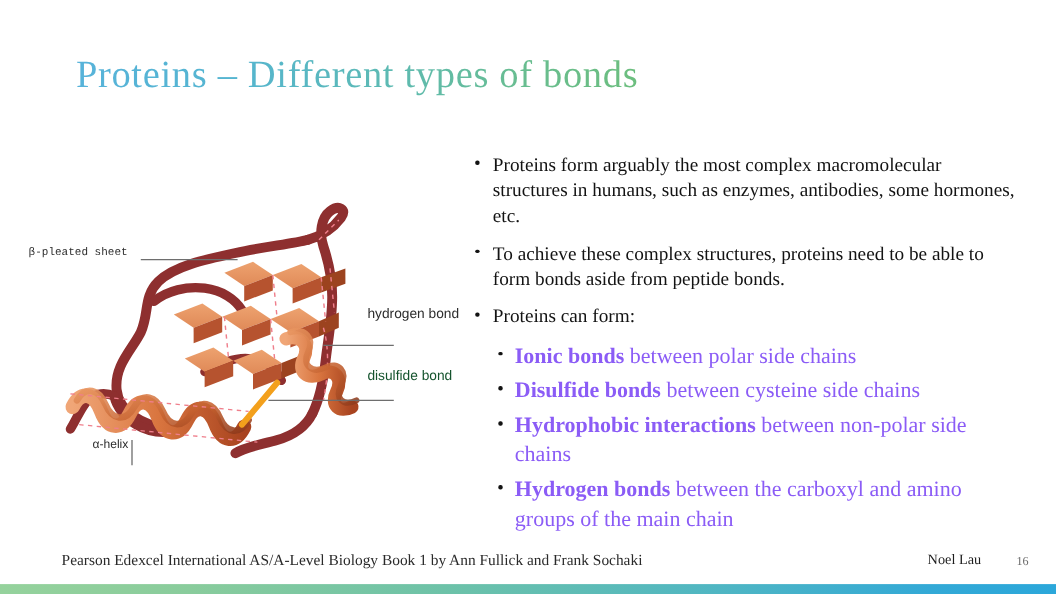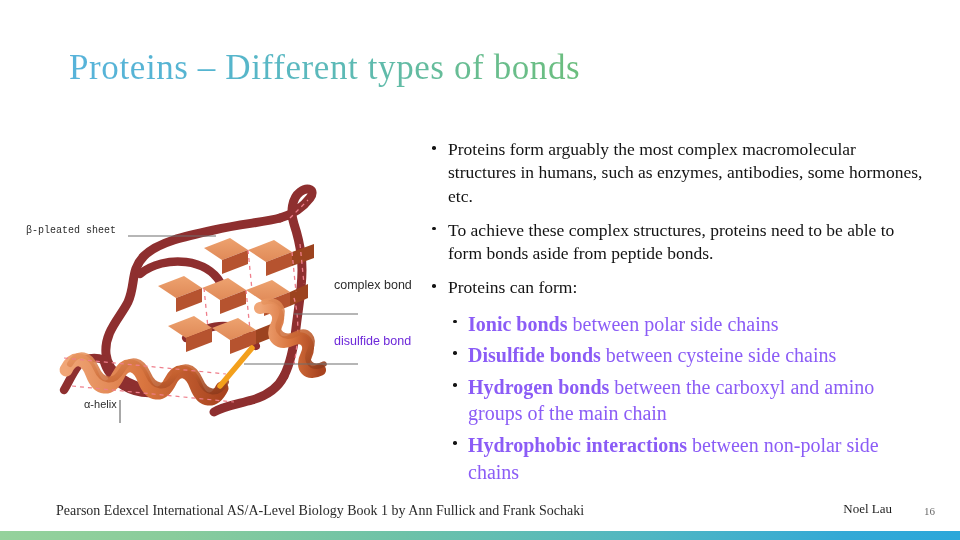--- a/index.html
+++ b/index.html
@@ -225,23 +225,23 @@
       <g stroke="#6e6e6e" stroke-width="1.2" fill="none">
         <line x1="120" y1="58" x2="208" y2="58"></line>
         <line x1="286" y1="136" x2="350" y2="136"></line>
         <line x1="236" y1="186" x2="350" y2="186"></line>
         <line x1="112" y1="222" x2="112" y2="250"></line>
       </g>
     </svg>
 
     <div style="position:absolute;left:18px;top:47px;font-family:Liberation Mono, monospace;font-size:10px;color:#2d2d2d;">β-pleated sheet</div>
 
-    <div style="position:absolute;left:326px;top:100px;font-family:'Liberation Sans',sans-serif;font-size:12.5px;color:#2d2d2d;">complex bond</div>
-
-    <div style="position:absolute;left:326px;top:156px;font-family:'Liberation Sans',sans-serif;font-size:12.5px;color:#6d28d9;">disulfide bond</div>
+    <div style="position:absolute;left:326px;top:100px;font-family:'Liberation Sans',sans-serif;font-size:12.5px;color:#2d2d2d;">hydrogen bond</div>
+
+    <div style="position:absolute;left:326px;top:156px;font-family:'Liberation Sans',sans-serif;font-size:12.5px;color:#14532d;">disulfide bond</div>
 
     <div style="position:absolute;left:76px;top:220px;font-family:'Liberation Sans',sans-serif;font-size:11px;color:#2d2d2d;">α-helix</div>
   </div>
 
   <div class="body-col">
 
     <div class="bullet-l1">
       <span class="dot"></span>
       <span>Proteins form arguably the most complex macromolecular structures in humans, such as enzymes, antibodies, some hormones, etc.</span>
     </div>
@@ -263,28 +263,28 @@
         <span class="bold-term">Ionic bonds</span><span> between polar side chains</span>
       </div>
 
       <div class="bullet-l2">
         <span class="dot"></span>
         <span class="bold-term">Disulfide bonds</span><span> between cysteine side chains</span>
       </div>
 
       <div class="bullet-l2">
         <span class="dot"></span>
+        <span class="bold-term">Hydrophobic interactions</span><span> between non-polar side chains</span>
+      </div>
+
+      <div class="bullet-l2">
+        <span class="dot"></span>
         <span class="bold-term">Hydrogen bonds</span><span> between the carboxyl and amino groups of the main chain</span>
       </div>
 
-      <div class="bullet-l2">
-        <span class="dot"></span>
-        <span class="bold-term">Hydrophobic interactions</span><span> between non-polar side chains</span>
-      </div>
-
     </div>
   </div>
 
   <div class="footer-citation">Pearson Edexcel International AS/A-Level Biology Book 1 by Ann Fullick and Frank Sochaki</div>
 
   <div class="footer-signature">Noel Lau</div>
 
   <div class="page-number">16</div>
 
   <div class="bottom-bar"></div>

